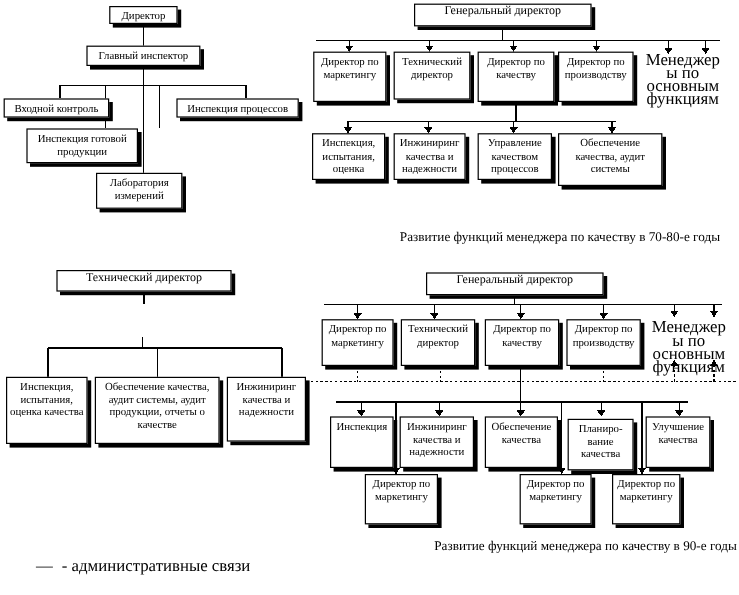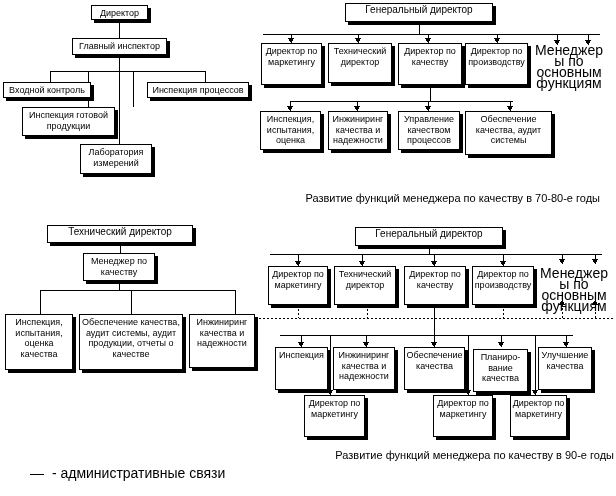--- a/index.html
+++ b/index.html
@@ -1,18 +1,18 @@
 <!DOCTYPE html>
 <html><head>
 <meta charset="utf-8">
 <style>
   html,body{margin:0;padding:0;background:#fff;}
   #canvas{
     position:relative;width:616px;height:496px;background:#fff;
-    font-family:Liberation Sans, sans-serif;color:#000;overflow:hidden;
+    font-family:Liberation Serif, serif;color:#000;overflow:hidden;
   }
   #connectors{position:absolute;left:0;top:0;width:616px;height:496px;pointer-events:none;}
   .node{
     position:absolute;box-sizing:border-box;background:#fff;border:1px solid #000;
     box-shadow:3px 3px 0 #000;font-size:9px;line-height:10.5px;text-align:center;
     padding:2px 1px;overflow:hidden;word-wrap:break-word;overflow-wrap:break-word;z-index:2;
   }
   .hdr{font-size:10px;line-height:12px;padding-top:0;}
   .textnode{
     position:absolute;box-sizing:border-box;font-size:14px;line-height:11px;
@@ -122,21 +122,20 @@
   <div class="node" style="left:465px;top:43px;width:63px;height:42px">Директор по производству</div>
   <div class="textnode" style="left:535px;top:45px;width:68px">Менеджеры по основным функциям</div>
   <div class="node" style="left:260px;top:111px;width:61px;height:39px">Инспекция, испытания, оценка</div>
   <div class="node" style="left:328px;top:111px;width:60px;height:39px">Инжиниринг качества и надежности</div>
   <div class="node" style="left:398px;top:111px;width:62px;height:39px">Управление качеством процессов</div>
   <div class="node" style="left:465px;top:111px;width:87px;height:44px">Обеспечение качества, аудит системы</div>
 
   <div class="caption" style="left:0;top:192px;width:600px">Развитие функций менеджера по качеству в 70-80-е годы</div>
 
   <div class="node hdr" style="left:47px;top:225px;width:146px;height:18px">Технический директор</div>
-  <div class="node" style="left:83px;top:253px;width:72px;height:28px">Менеджер по качеству</div>
   <div class="node" style="left:5px;top:314px;width:68px;height:56px">Инспекция, испытания, оценка качества</div>
   <div class="node" style="left:79px;top:314px;width:104px;height:56px">Обеспечение качества, аудит системы, аудит продукции, отчеты о качестве</div>
   <div class="node" style="left:189px;top:314px;width:66px;height:54px">Инжиниринг качества и надежности</div>
 
   <div class="node hdr" style="left:355px;top:227px;width:148px;height:19px">Генеральный директор</div>
   <div class="node" style="left:268px;top:266px;width:60px;height:39px">Директор по маркетингу</div>
   <div class="node" style="left:334px;top:266px;width:62px;height:39px">Технический директор</div>
   <div class="node" style="left:404px;top:266px;width:62px;height:39px">Директор по качеству</div>
   <div class="node" style="left:472px;top:266px;width:62px;height:39px">Директор по производству</div>
   <div class="textnode" style="left:540px;top:268px;width:68px">Менеджеры по основным функциям</div>

